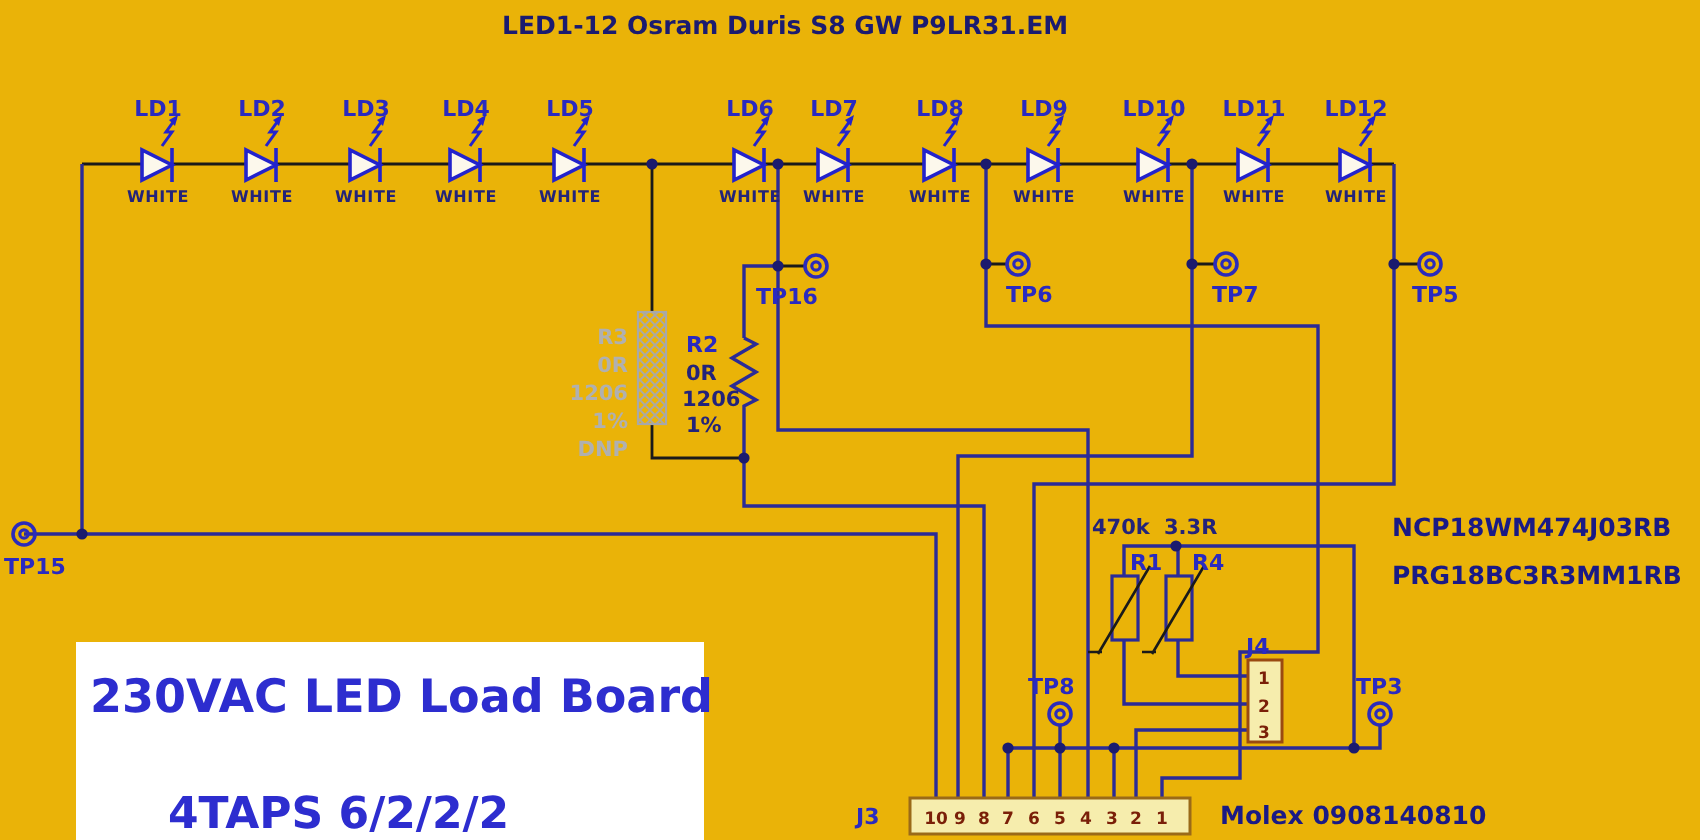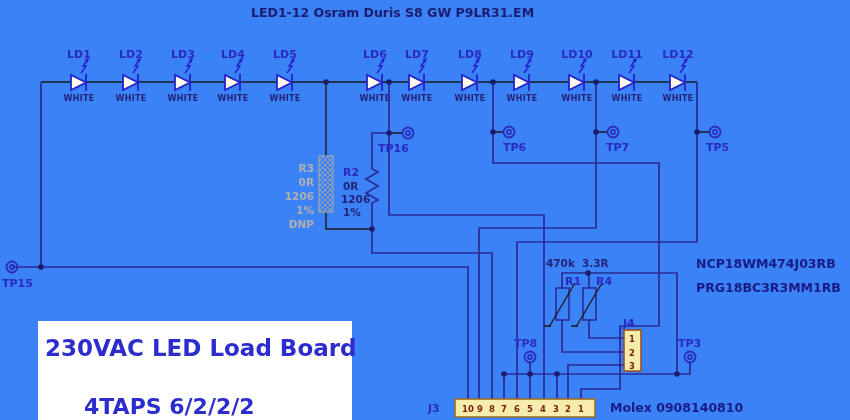--- a/index.html
+++ b/index.html
@@ -1,17 +1,17 @@
 <!DOCTYPE html>
 <html><head>
 <meta charset="utf-8">
 <style>
   html,body{margin:0;padding:0;}
   body{width:850px;height:420px;overflow:hidden;background:#fcf8ec;}
-  .stage{position:relative;width:850px;height:420px;background:#3b82f6;}
+  .stage{position:relative;width:850px;height:420px;background:#eab308;}
   svg{display:block;}
   text{font-family:"DejaVu Sans","Liberation Sans",sans-serif;}
   .t-title{font-size:12.5px;font-weight:700;fill:#1b1b70;}
   .t-note{font-size:12.5px;font-weight:700;fill:#1a1a85;}
   .t-led{font-size:11px;font-weight:600;fill:#2a2ac0;}
   .t-white{font-size:8px;font-weight:700;fill:#23237a;letter-spacing:.3px;}
   .t-tp{font-size:11px;font-weight:700;fill:#2a2ac0;}
   .t-ref{font-size:11px;font-weight:600;fill:#2a2ac0;}
   .t-rval{font-size:10.5px;font-weight:600;fill:#23237a;}
   .t-gray{font-size:10.5px;font-weight:600;fill:#b0b0b0;}

